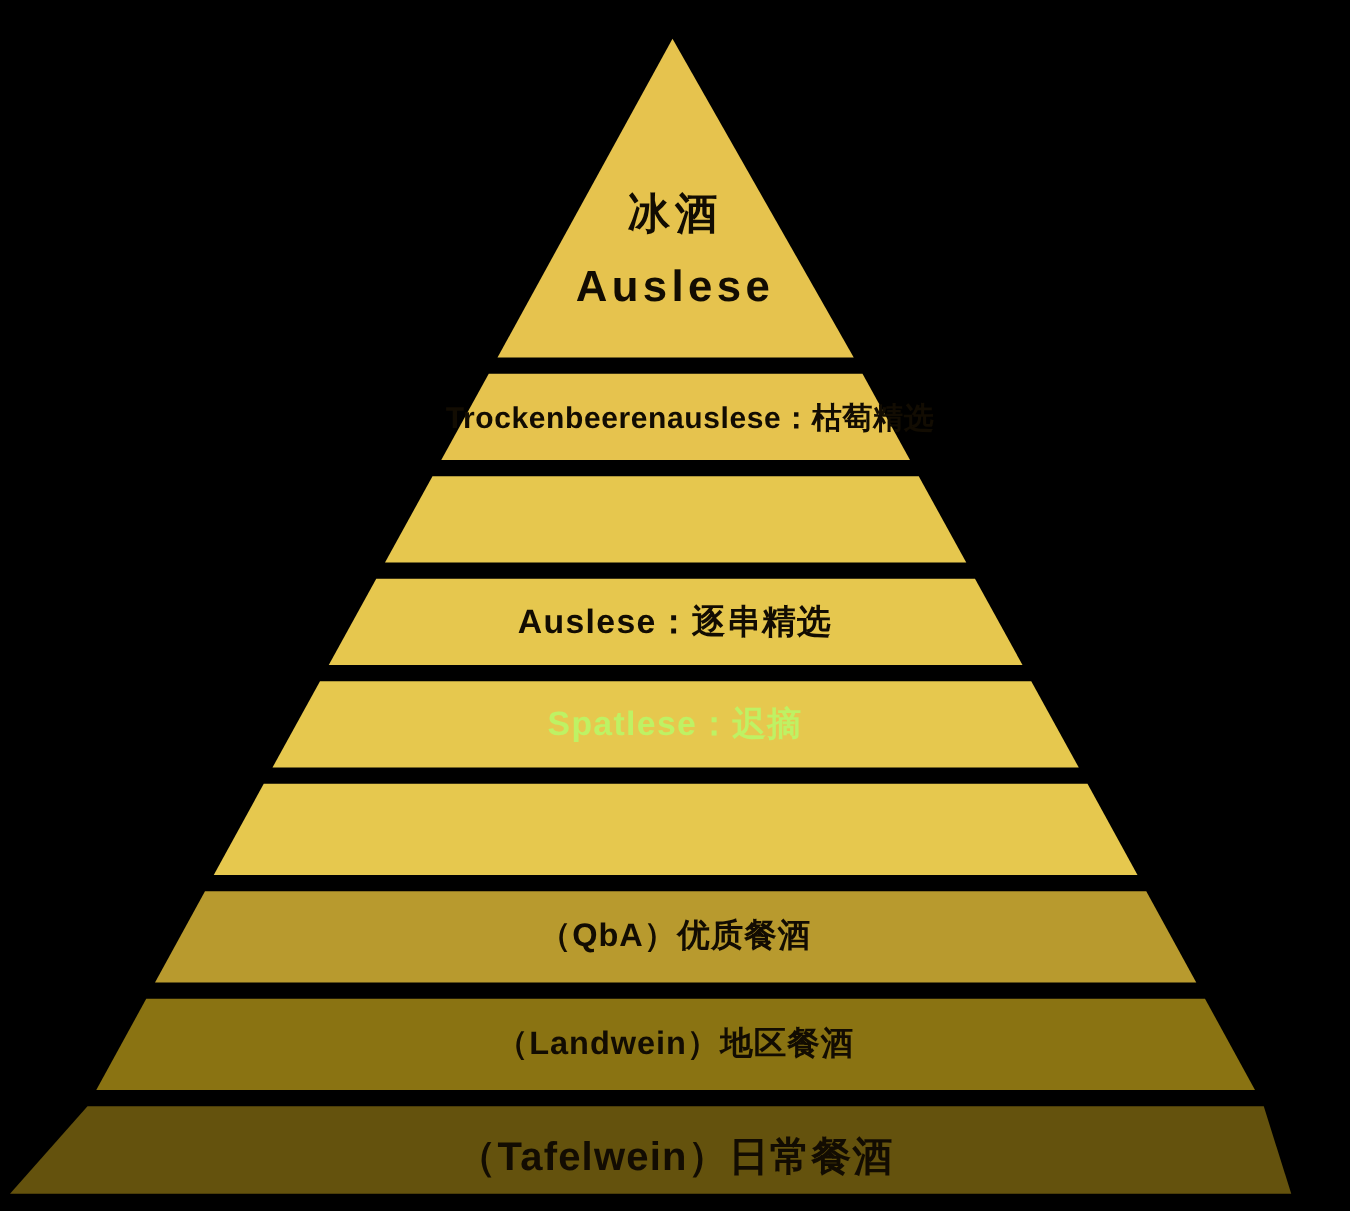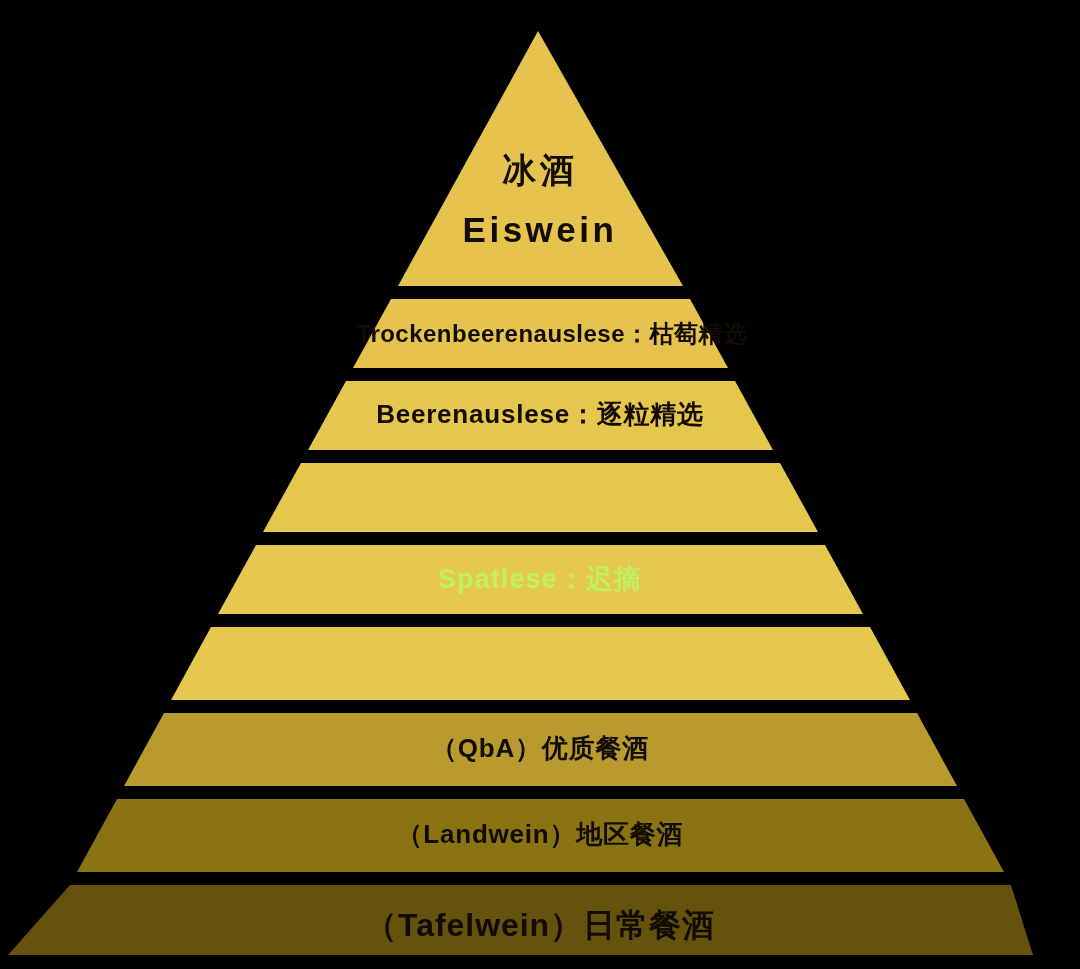--- a/index.html
+++ b/index.html
@@ -74,22 +74,22 @@
     <polygon points="301,463 780,463 818,532 263,532" fill="#E6C74E"></polygon>
     <polygon points="256,545 825,545 863,614 218,614" fill="#E6C84E"></polygon>
     <polygon points="211,627 870,627 910,700 171,700" fill="#E6C84E"></polygon>
     <polygon points="164,713 917,713 957,786 124,786" fill="#B89A2E"></polygon>
     <polygon points="117,799 964,799 1004,872 77,872" fill="#8A7312"></polygon>
     <polygon points="70,885 1011,885 1033,955 8,955" fill="#64520D"></polygon>
   </svg>
 
   <div class="tier-label-layer">
     <div class="tier-label apex-cn" id="lbl-eiswein-cn" style="color: rgb(18, 12, 2); top: 147.52px;">冰酒</div>
-    <div class="tier-label apex-de" id="lbl-eiswein-de" style="color: rgb(18, 12, 2); top: 209.8px;">Eiswein</div>
+    <div class="tier-label apex-de" id="lbl-eiswein-de" style="color: rgb(18, 12, 2); top: 209.8px;">Auslese</div>
     <div class="tier-label t2" id="lbl-tba" style="color: rgb(18, 12, 2); top: 317.72px; padding-left: 12px;">Trockenbeerenauslese：枯萄精选</div>
-    <div class="tier-label t3" id="lbl-ba" style="color: rgb(18, 12, 2); top: 397.28px;">Beerenauslese：逐粒精选</div>
+    <div class="tier-label t4" id="lbl-auslese" style="color: rgb(18, 12, 2); top: 478.56px;">Auslese：逐串精选</div>
     <div class="tier-label t5" id="lbl-spatlese" style="color: #bef264; top: 560.56px;">Spatlese：迟摘</div>
     <div class="tier-label t8" id="lbl-landwein" style="color: rgb(18, 12, 2); top: 817.28px;">（Landwein）地区餐酒</div>
     <div class="tier-label t7" id="lbl-qba" style="color: rgb(18, 12, 2); top: 731.28px;">（QbA）优质餐酒</div>
     <div class="tier-label t9" id="lbl-tafelwein" style="color: rgb(18, 12, 2); top: 904.28px;">（Tafelwein）日常餐酒</div>
   </div>
 
 </div>
 
 </body></html>

